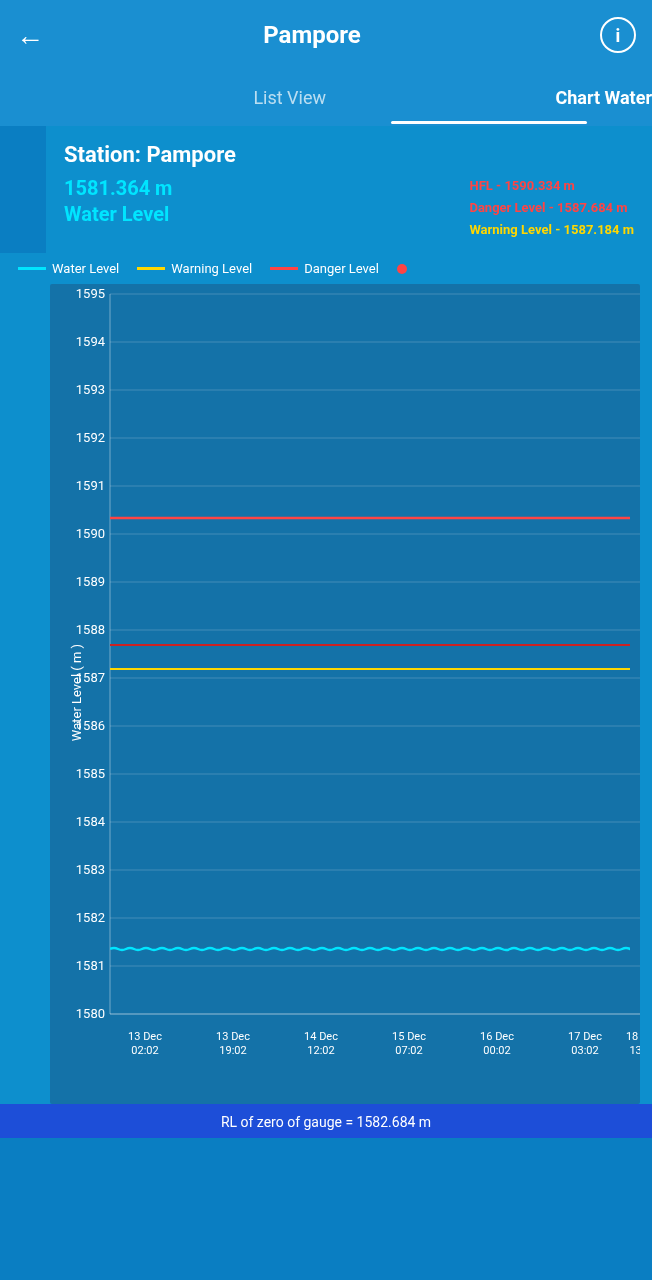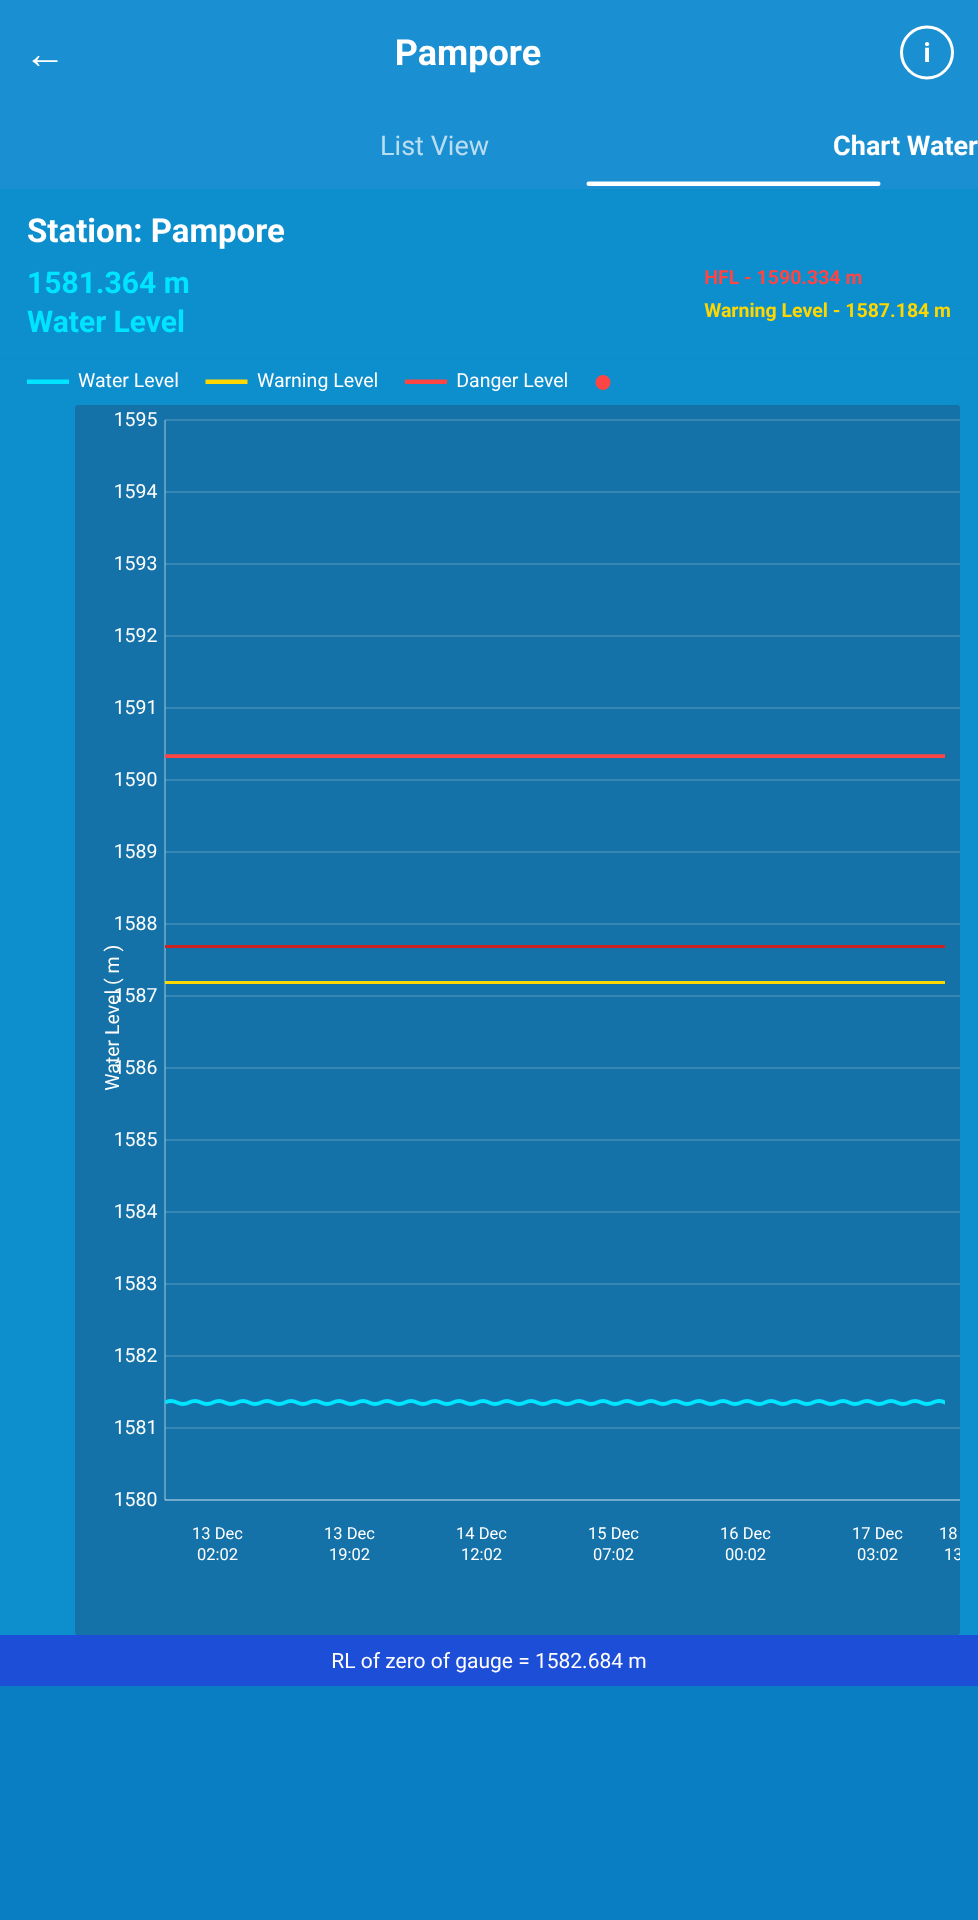--- a/index.html
+++ b/index.html
@@ -77,20 +77,21 @@
       width: 60%;
       height: 3px;
       background: white;
       border-radius: 2px;
     }
 
     
     .station-info {
       background: #0d8fcd;
       padding: 16px 18px 12px 18px;
+      margin-left: 46px;
     }
     .station-name {
       color: white;
       font-size: 22px;
       font-weight: bold;
       margin-bottom: 8px;
     }
     .station-details {
       display: flex;
       justify-content: space-between;
@@ -180,20 +181,21 @@
 
 <div class="station-info">
   <div class="station-name">Station: Pampore</div>
   <div class="station-details">
     <div class="water-level-current">
       <div>1581.364 m</div>
       <div>Water Level</div>
     </div>
     <div class="level-labels">
       <div class="hfl">HFL - 1590.334 m</div>
+      <div class="danger">Danger Level - 1587.684 m</div>
       <div class="warning">Warning Level - 1587.184 m</div>
     </div>
   </div>
 </div>
 
 <div class="legend">
   <div class="legend-item">
     <div class="legend-line" style="background: #00e5ff;"></div>
     <span>Water Level</span>
   </div>

